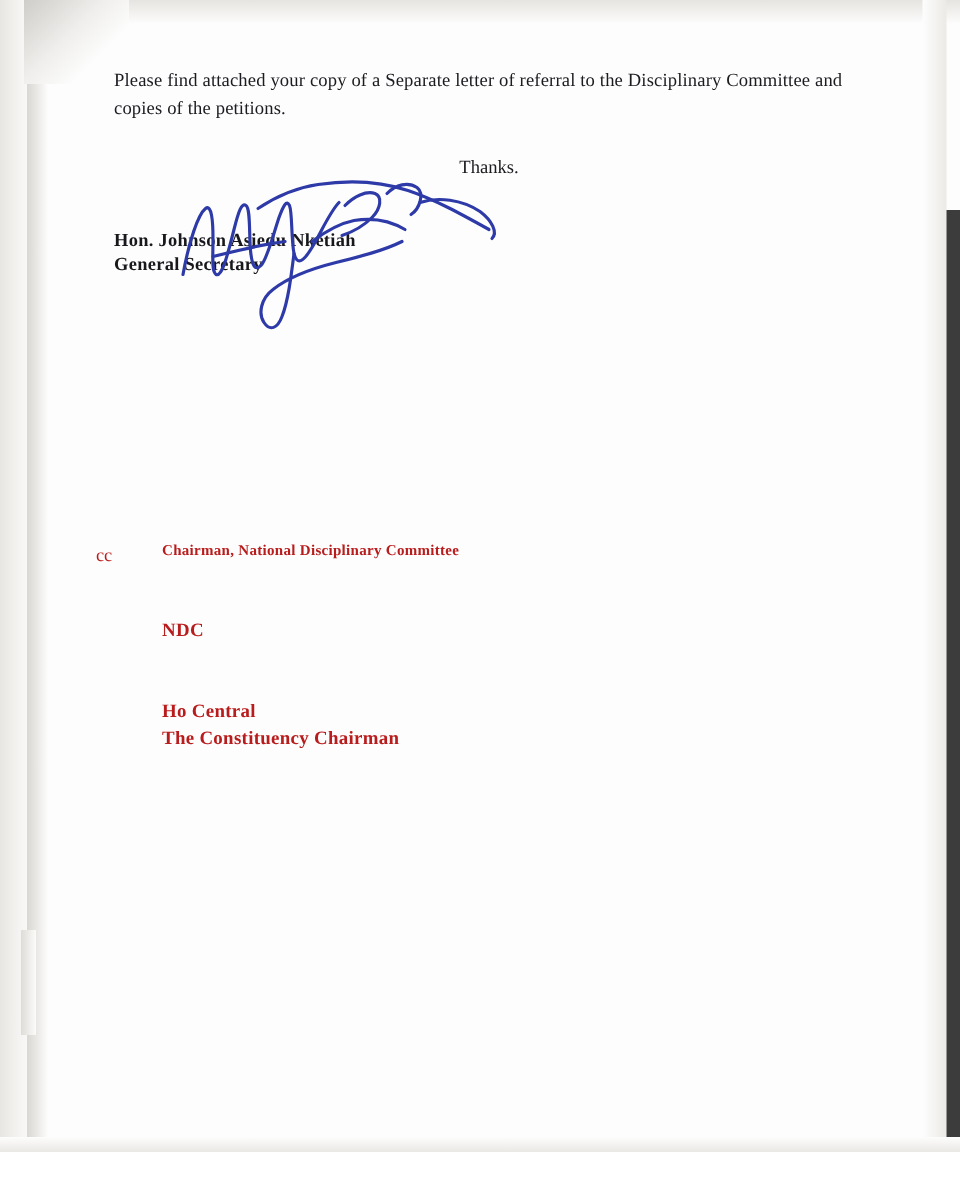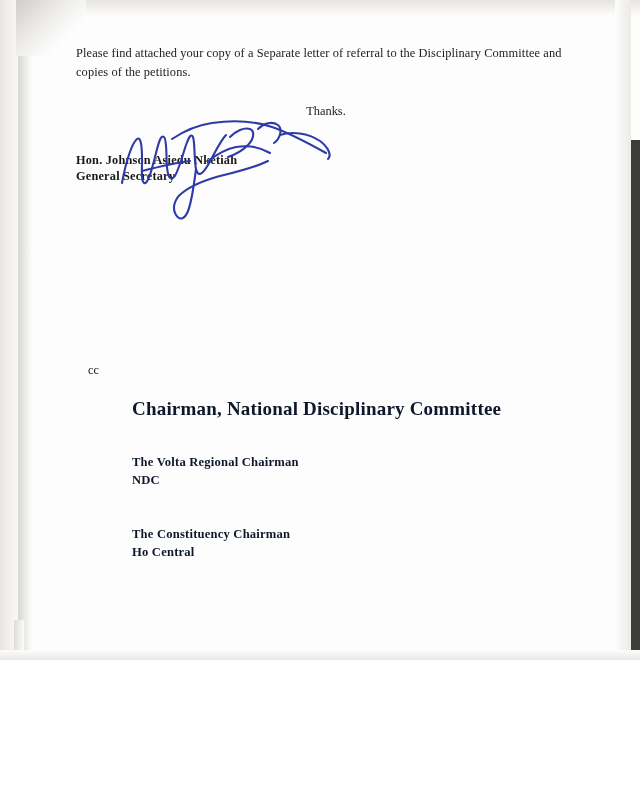--- a/index.html
+++ b/index.html
@@ -10,21 +10,21 @@
   body {
     width: 640px;
     height: 800px;
     font-family: "Liberation Serif", serif;
     overflow: hidden;
   }
 
   #page {
     position: relative;
     width: 640px;
-    height: 660px;
+    height: 768px;
     background: #fdfdfd;
     overflow: hidden;
   }
 
   
   .scan-left-edge {
     position: absolute;
     left: 0; top: 0;
     width: 22px; height: 800px;
     background: linear-gradient(to right, #e8e6e2 0%, #f4f3f1 55%, #fbfbfa 100%);
@@ -116,40 +116,39 @@
     left: 36px;
     top: -44px;
     width: 250px;
     height: 115px;
     pointer-events: none;
   }
 
   
   .cc-section {
     position: absolute;
-    left: 88px;
+    left: 64px;
     top: 362px;
     width: 500px;
-    color: #0f172a;
+    color: #b91c1c;
   }
   .cc-row {
     display: flex;
     align-items: flex-start;
   }
   .cc-label {
     width: 44px;
     flex: 0 0 44px;
     font-size: 12.2px;
     padding-top: 1px;
   }
   .cc-main {
-    font-size: 19px;
+    font-size: 10px;
     font-weight: bold;
     letter-spacing: 0.2px;
-    margin-top: 36px;
   }
   .cc-group {
     margin-left: 44px;
     margin-top: 34px;
     font-size: 12.6px;
     font-weight: bold;
     line-height: 1.42;
     letter-spacing: 0.2px;
   }
   .cc-group.second {
@@ -200,23 +199,22 @@
     </div>
   </div>
 
   <div class="cc-section">
     <div class="cc-row">
       <div class="cc-label">cc</div>
       <div class="cc-main">Chairman, National Disciplinary Committee</div>
     </div>
 
     <div class="cc-group">
-      <div>The Volta Regional Chairman</div>
       <div>NDC</div>
     </div>
 
     <div class="cc-group second">
+      <div>Ho Central</div>
       <div>The Constituency Chairman</div>
-      <div>Ho Central</div>
     </div>
   </div>
 
 </div>
 
 </body></html>

